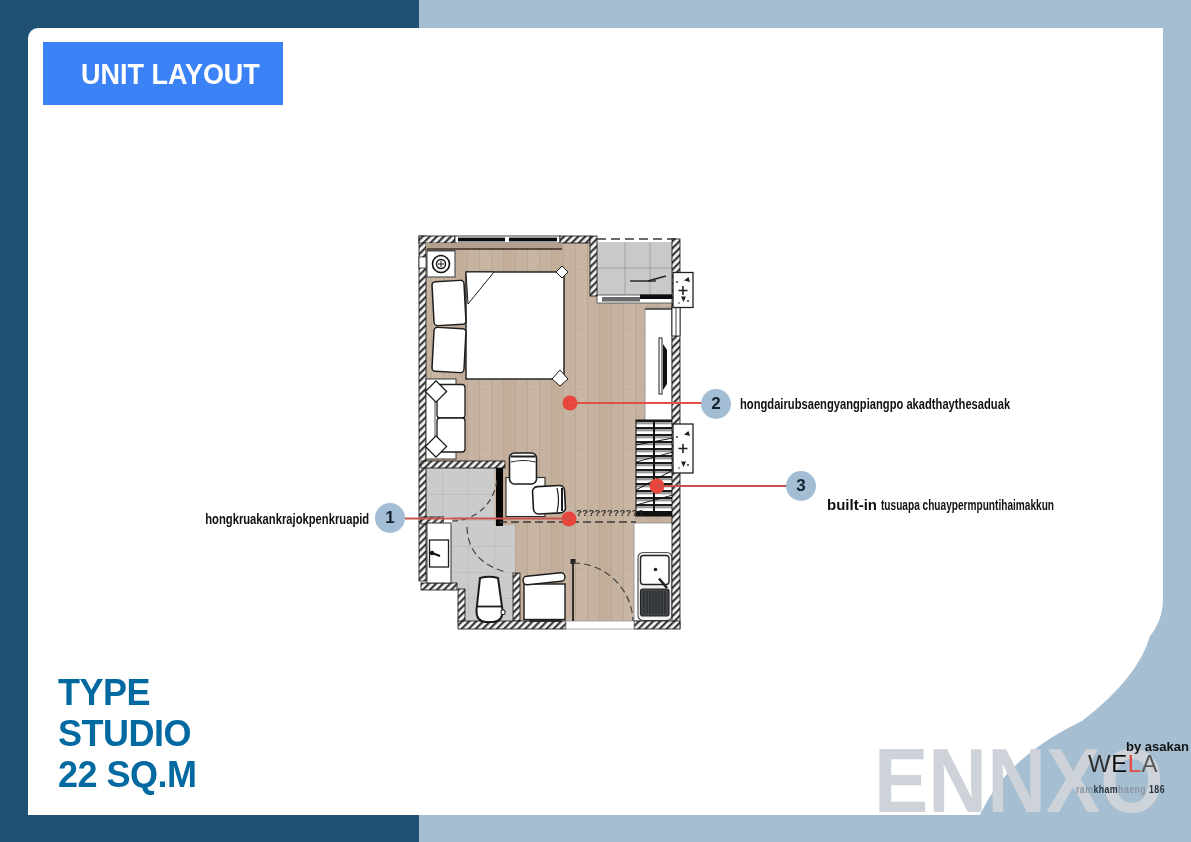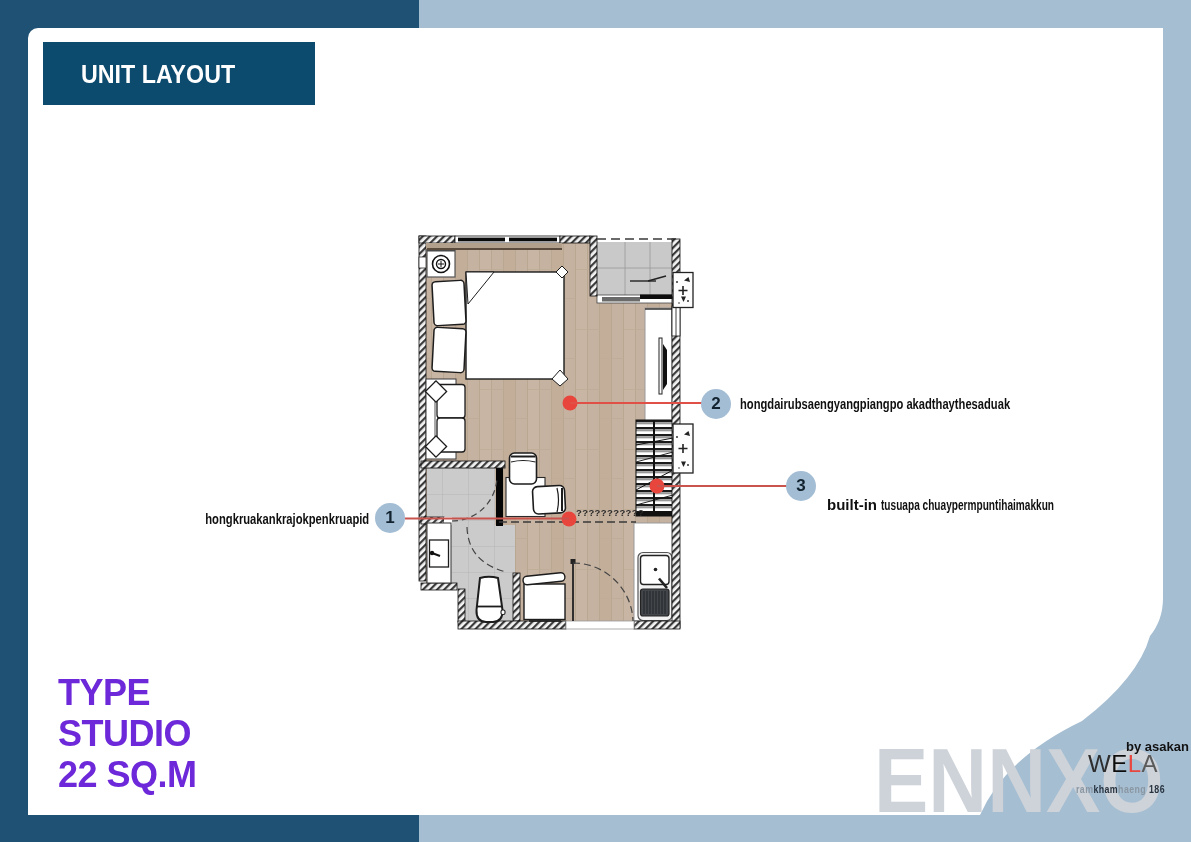--- a/index.html
+++ b/index.html
@@ -24,23 +24,23 @@
 
 <div class="abs" style="left:28px;top:28px;width:14px;height:14px;background:#1e5174;"></div>
 <div class="abs" style="left:28px;top:28px;width:14px;height:14px;background:#ffffff;border-top-left-radius:10px;"></div>
 
 <svg class="abs" style="left:930px;top:560px;" width="261" height="282" viewBox="930 560 261 282">
   <path d="M1163,598 Q1163,620 1150,636 Q1138,678 1082,721 Q1005,758 980,815 L1163,815 Z" fill="#a6bed2"></path>
 </svg>
 
 <div class="abs" style="left:874px;top:735px;font-size:91px;line-height:91px;font-weight:bold;color:#ced3d9;transform:scaleX(0.895);transform-origin:left top;">ENNXO</div>
 
-<div class="abs" style="left:43px;top:42px;width:272px;height:63px;background:#0c4a6e;color:#ffffff;font-size:25px;font-weight:bold;line-height:64px;padding-left:38px;box-sizing:border-box;"><span style="display:inline-block;transform:scaleX(0.93);transform-origin:left center;">UNIT LAYOUT</span></div>
-
-<div class="abs" style="left:58px;top:672px;font-size:36px;font-weight:bold;color:#6d28d9;line-height:41px;letter-spacing:-0.5px;">TYPE<br>STUDIO<br>22 SQ.M</div>
+<div class="abs" style="left:43px;top:42px;width:240px;height:63px;background:#3b82f6;color:#ffffff;font-size:29px;font-weight:bold;line-height:64px;padding-left:38px;box-sizing:border-box;"><span style="display:inline-block;transform:scaleX(0.93);transform-origin:left center;">UNIT LAYOUT</span></div>
+
+<div class="abs" style="left:58px;top:672px;font-size:36px;font-weight:bold;color:#0369a1;line-height:41px;letter-spacing:-0.5px;">TYPE<br>STUDIO<br>22 SQ.M</div>
 
 <svg class="abs" style="left:405px;top:225px;" width="300" height="420" viewBox="405 225 300 420">
   <defs>
     <pattern id="hatch" width="5" height="5" patternUnits="userSpaceOnUse" patternTransform="rotate(45)">
       <rect width="5" height="5" fill="#f4f4f4"></rect>
       <rect width="2.2" height="5" fill="#3a3a3a"></rect>
     </pattern>
     <pattern id="wood" width="48" height="60" patternUnits="userSpaceOnUse">
       <rect width="48" height="60" fill="#c6b2a0"></rect>
       <rect x="0" width="12" height="60" fill="#c8b5a3"></rect>

